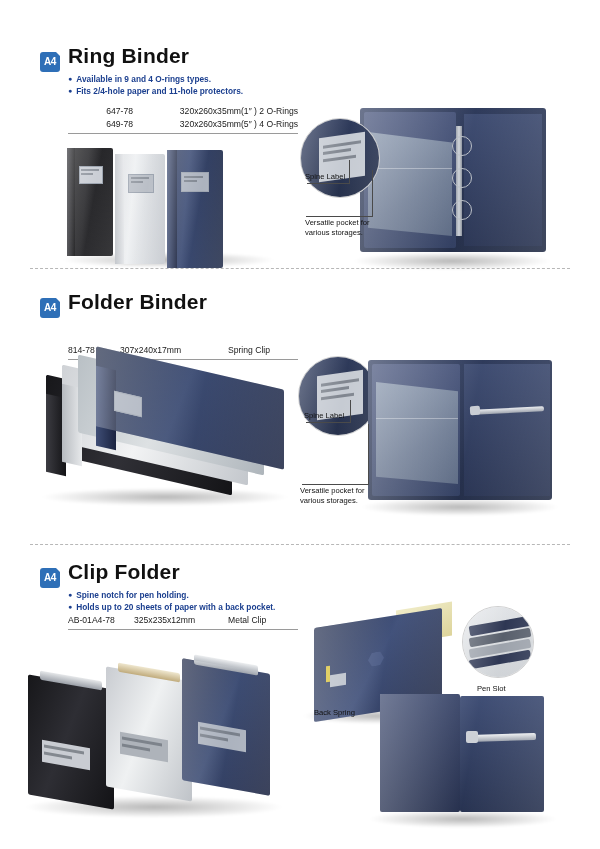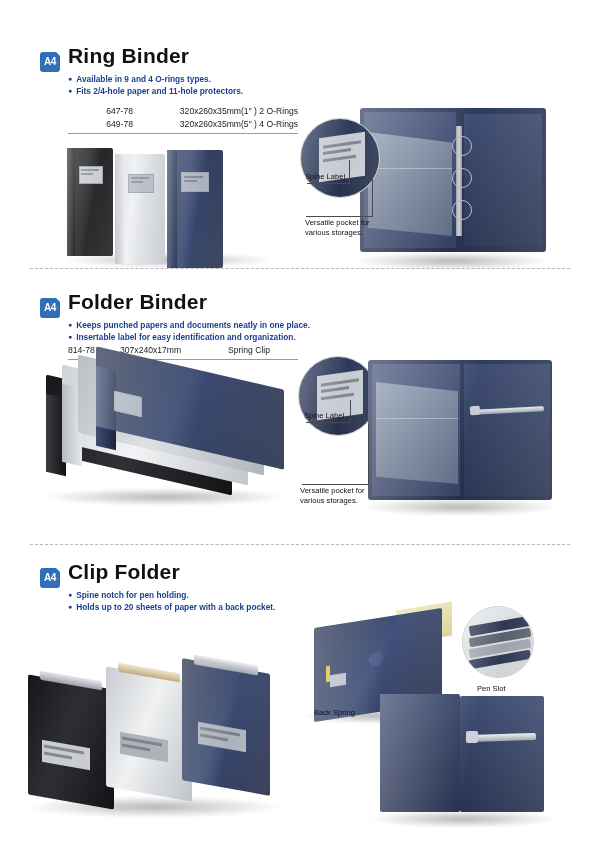--- a/index.html
+++ b/index.html
@@ -249,24 +249,20 @@
 
   <div class="section" id="sec-clamp">
 
     <div class="a4-badge" style="left:40px; top:24px;">
       <span>A4</span>
       <span class="corner"></span>
     </div>
 
     <div class="title" style="left:68px; top:16px;">Folder Binder</div>
 
-    <div class="bullets" style="left:68px; top:46px;">
-      <div>Keeps punched papers and documents neatly in one place.</div>
-      <div>Insertable label for easy identification and organization.</div>
-    </div>
 
     <div class="spec" style="left:68px; top:70px; width:230px;">
       <div class="row">
         <span class="c1">814-78</span><span class="c2">307x240x17mm</span><span class="c3">Spring Clip</span>
       </div>
     </div>
 
     <div class="art" style="left:40px; top:96px; width:250px; height:136px;">
       <div class="shadow-soft" style="left:0px; top:118px; width:250px; height:18px;"></div>
 
@@ -327,20 +323,25 @@
       <span class="corner"></span>
     </div>
 
     <div class="title" style="left:68px; top:10px;text-align:right;">Clip Folder</div>
 
     <div class="bullets" style="left:68px; top:40px;">
       <div>Spine notch for pen holding.</div>
       <div>Holds up to 20 sheets of paper with a back pocket.</div>
     </div>
 
+    <div class="spec" style="left:68px; top:64px; width:230px;">
+      <div class="row">
+        <span class="c1" style="width:66px;">AB-01A4-78</span><span class="c2" style="width:94px;">325x235x12mm</span><span class="c3">Metal Clip</span>
+      </div>
+    </div>
 
     <div class="art" style="left:24px; top:110px; width:260px; height:160px;">
       <div class="shadow-soft" style="left:0px; top:136px; width:260px; height:22px;"></div>
 
       <div style="position:absolute; left:4px; top:22px; width:86px; height:120px; background:linear-gradient(110deg,#17171a,#2e2e34 45%,#131316); transform: skewY(10deg); border-radius:2px;"></div>
       <div style="position:absolute; left:16px; top:16px; width:62px; height:9px; background:linear-gradient(180deg,#e6e8ea,#9ba0a8); transform: skewY(10deg); border-radius:2px;"></div>
       <div style="position:absolute; left:18px; top:84px; width:48px; height:22px; background:#c9ccd2; transform: skewY(10deg);"></div>
       <div style="position:absolute; left:20px; top:88px; width:40px; height:3px; background:#83888f; transform: skewY(10deg);"></div>
       <div style="position:absolute; left:20px; top:94px; width:28px; height:3px; background:#83888f; transform: skewY(10deg);"></div>
 

